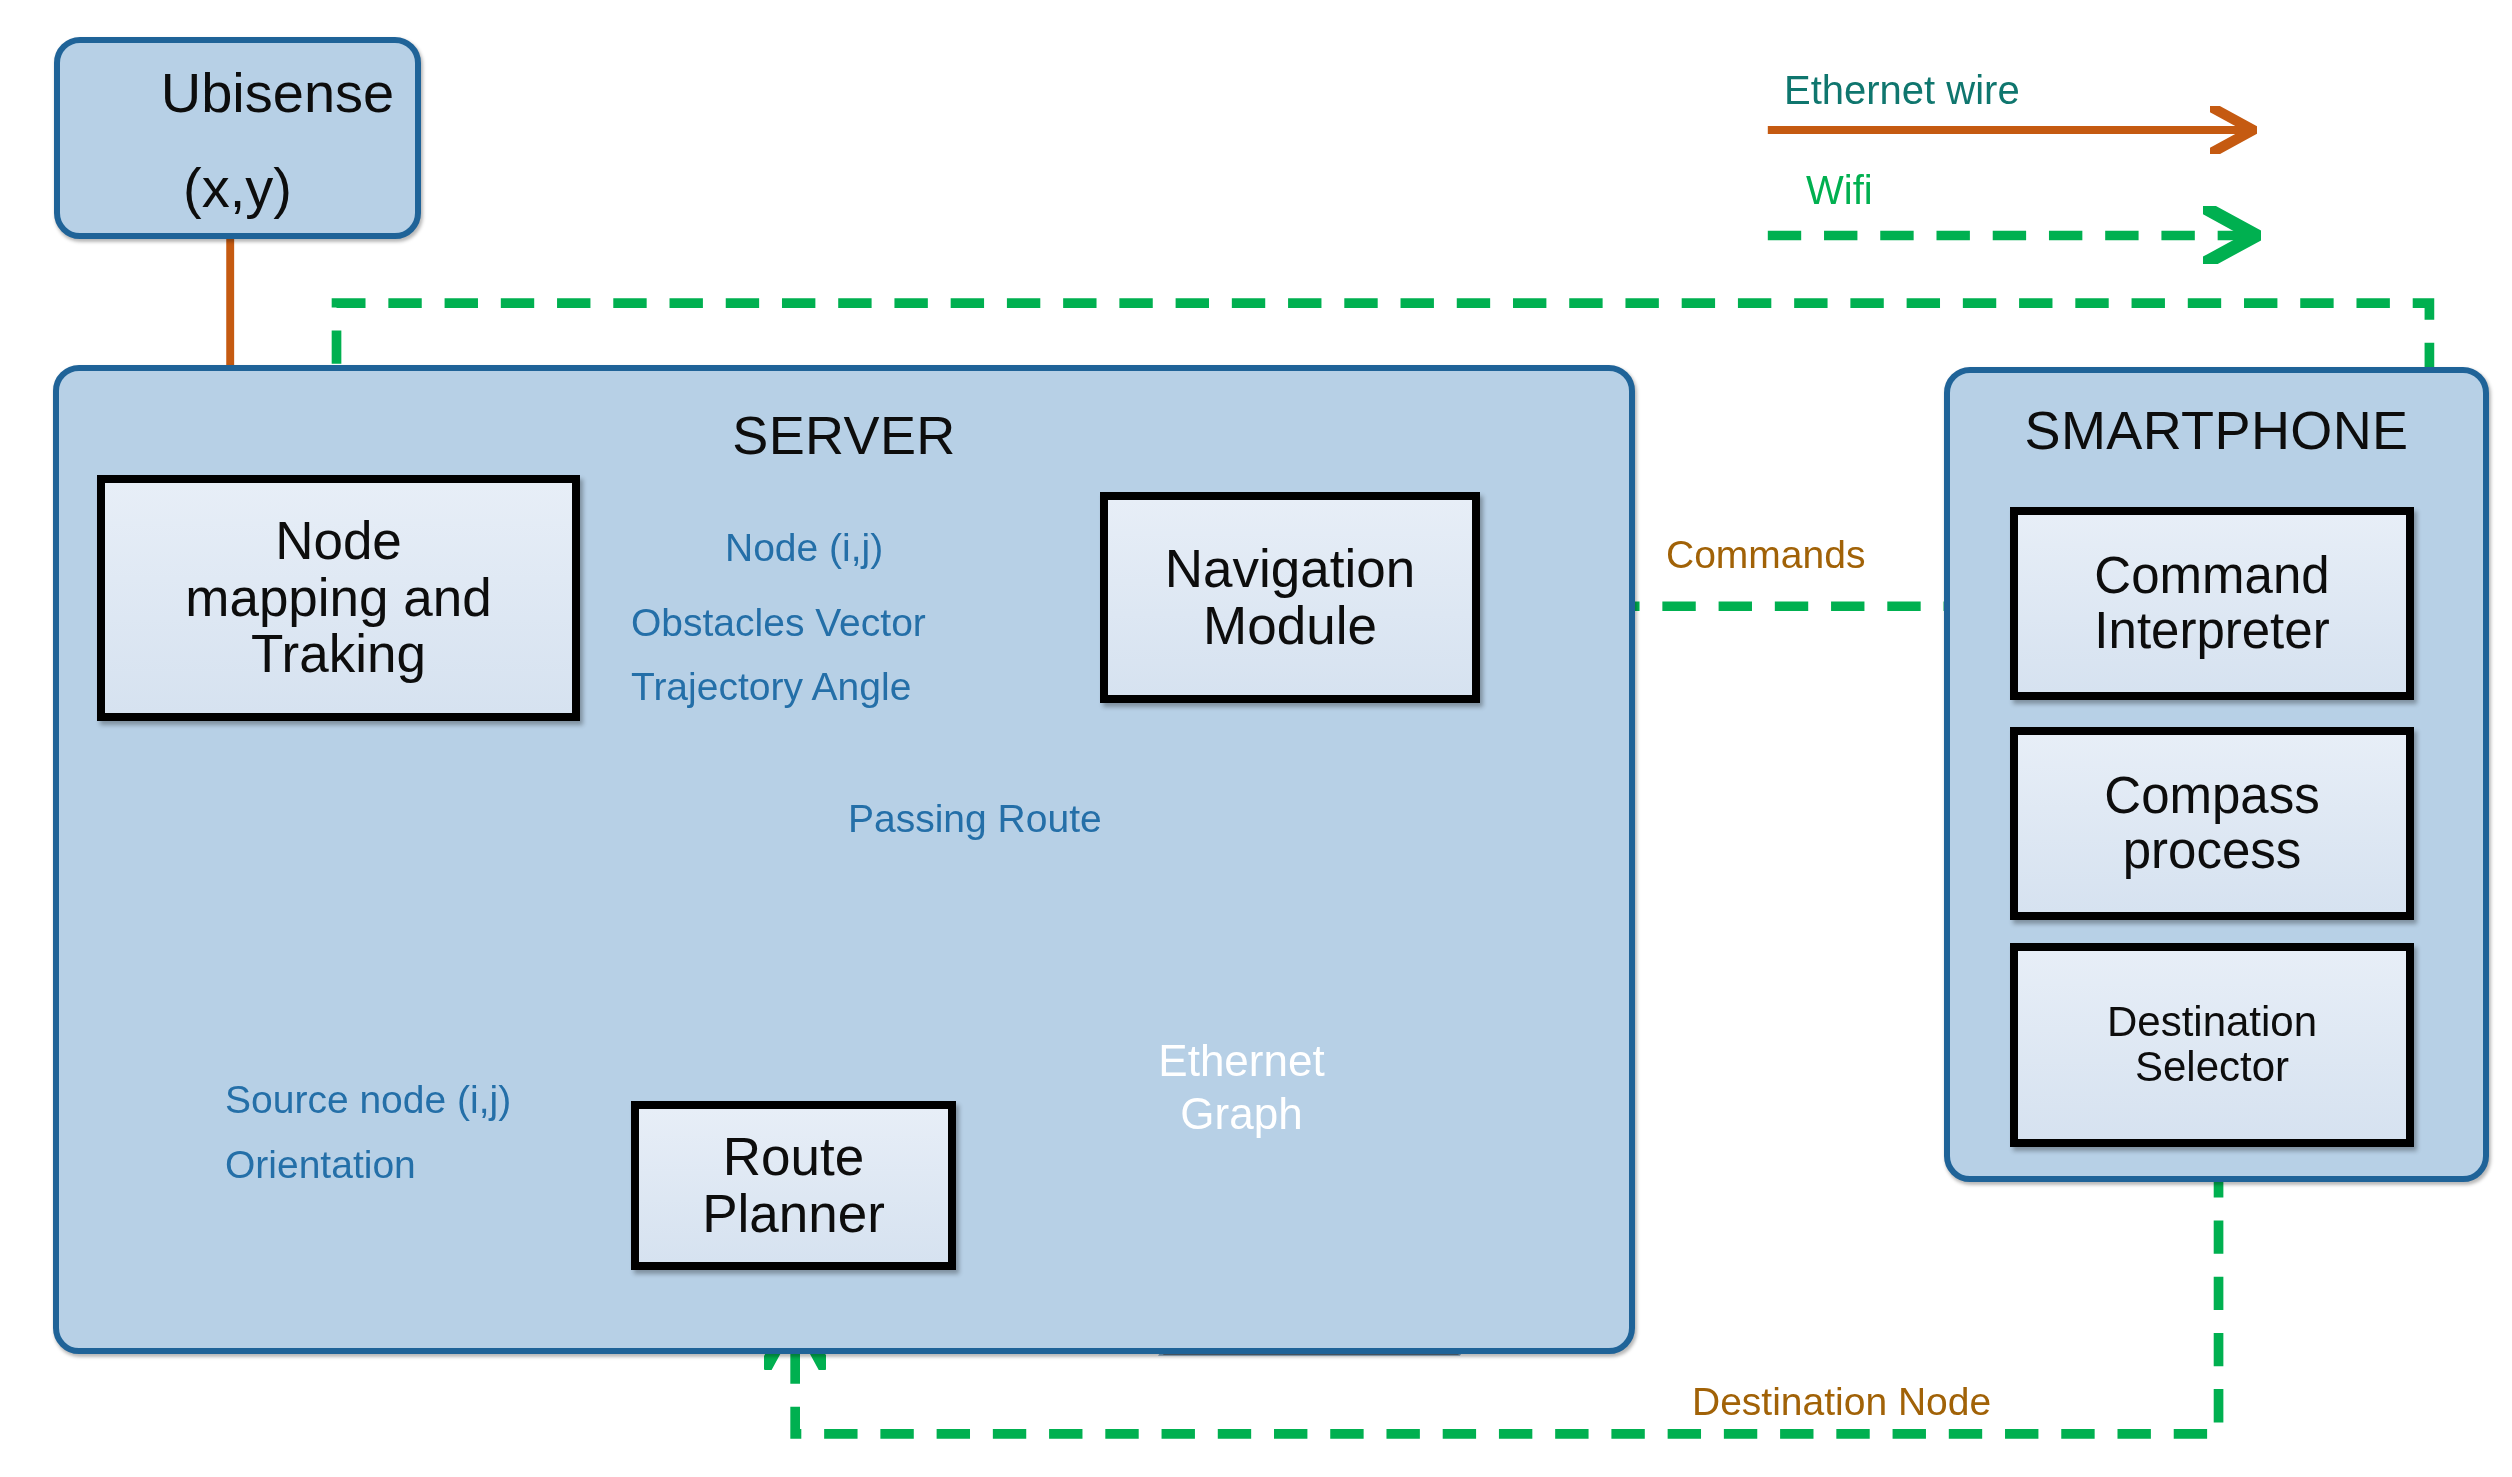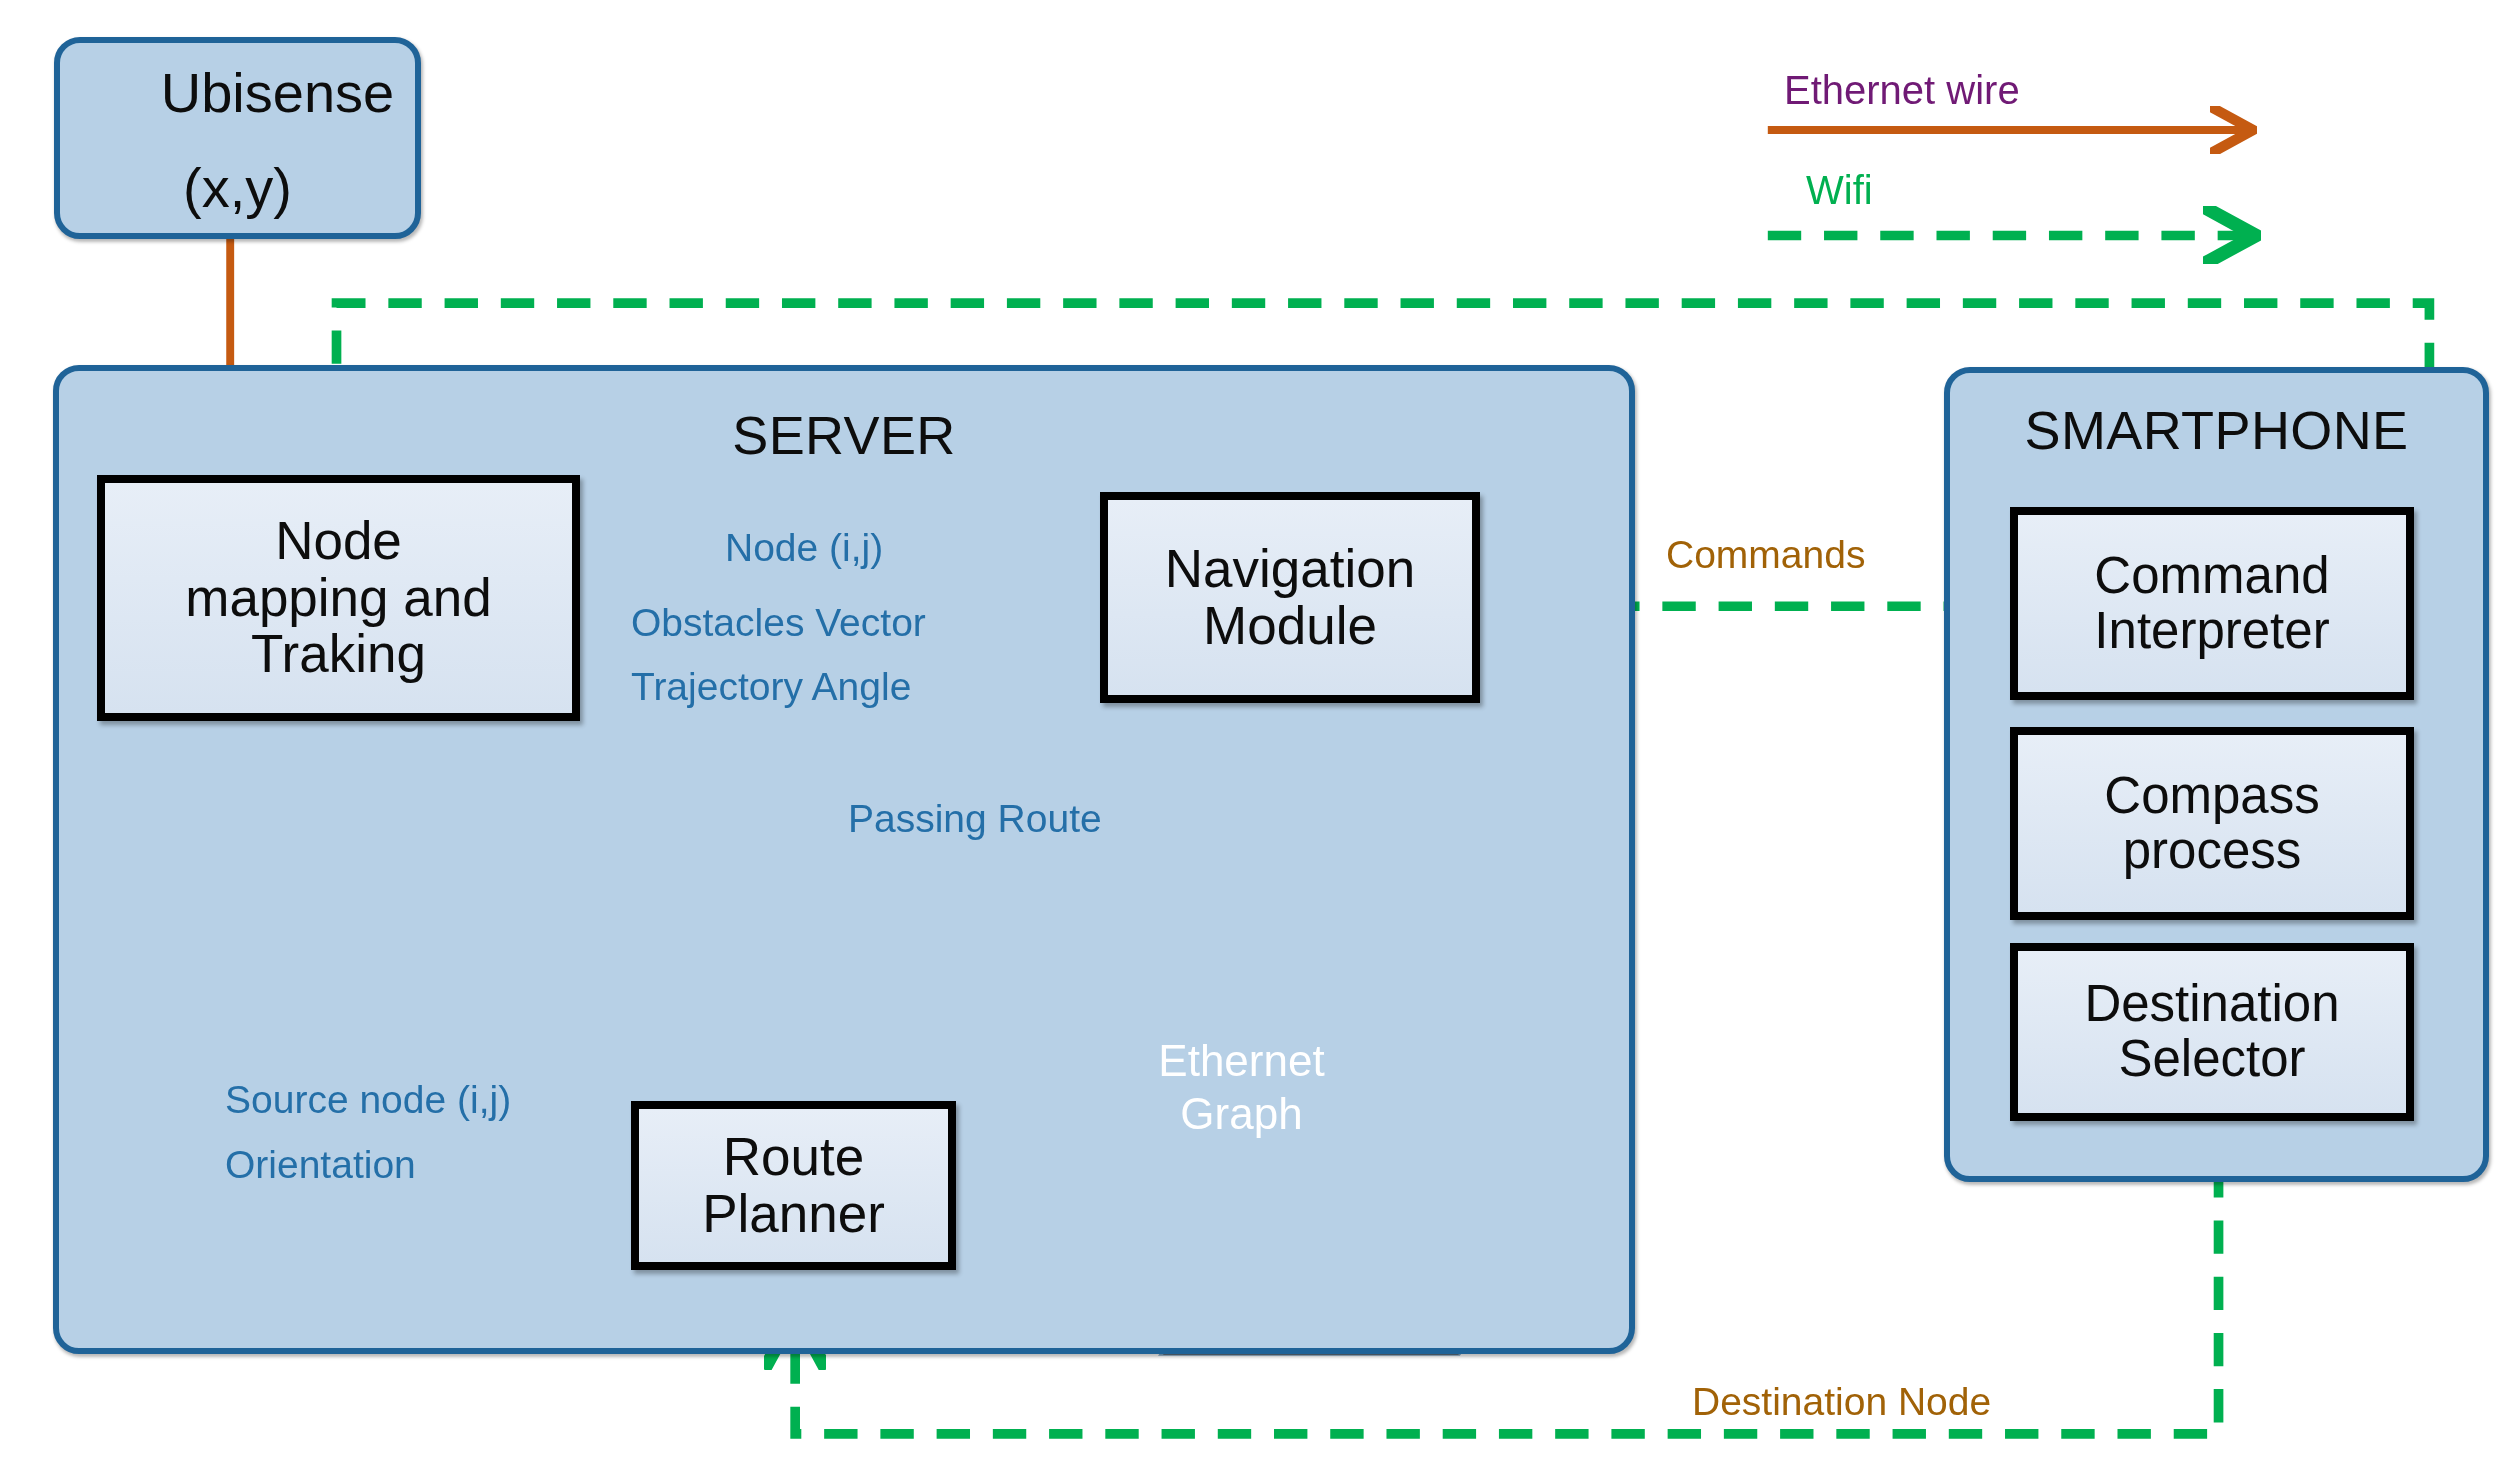--- a/index.html
+++ b/index.html
@@ -62,21 +62,21 @@
   .callout li{
     color:#ffffff;font-size:44px;line-height:1.42;position:relative;white-space:nowrap;
   }
   .callout li::before{
     content:"\2022";position:absolute;left:-30px;top:-1.8px;color:#ffffff;font-size:40px;
   }
 
   
   .flowlbl{color:#246fa8;font-size:39px;}
   .flowlbl-green{color:#a16207;font-size:39px;}
-  .legend-eth{color:#701a75;font-size:40px;}
+  .legend-eth{color:#0f766e;font-size:40px;}
   .legend-wifi{color:#00b050;font-size:40px;}
 </style>
 </head>
 <body>
 
 <div id="stage">
 
   <svg id="svgroot" viewBox="0 0 2859 1681">
     <defs>
       <marker id="ah-blue" viewBox="0 0 12 12" refX="10" refY="6" markerWidth="7" markerHeight="7" orient="auto-start-reverse">
@@ -242,21 +242,21 @@
     </div>
   </div>
 
   <div class="box" style="left:2010px;top:727px;width:404px;height:193px;font-size:51px;">
     <div>
       <span>Compass</span>
       <span>process</span>
     </div>
   </div>
 
-  <div class="box" style="left:2010px;top:943px;width:404px;height:178px;font-size:51px;">
+  <div class="box" style="left:2010px;top:943px;width:404px;height:204px;font-size:42px;">
     <div>
       <span>Destination</span>
       <span>Selector</span>
     </div>
   </div>
 
   <div class="lbl flowlbl-green" style="left:1666px;top:534px;">Commands</div>
   <div class="lbl flowlbl-green" style="left:1692px;top:1381px;">Destination Node</div>
 
 </div>

